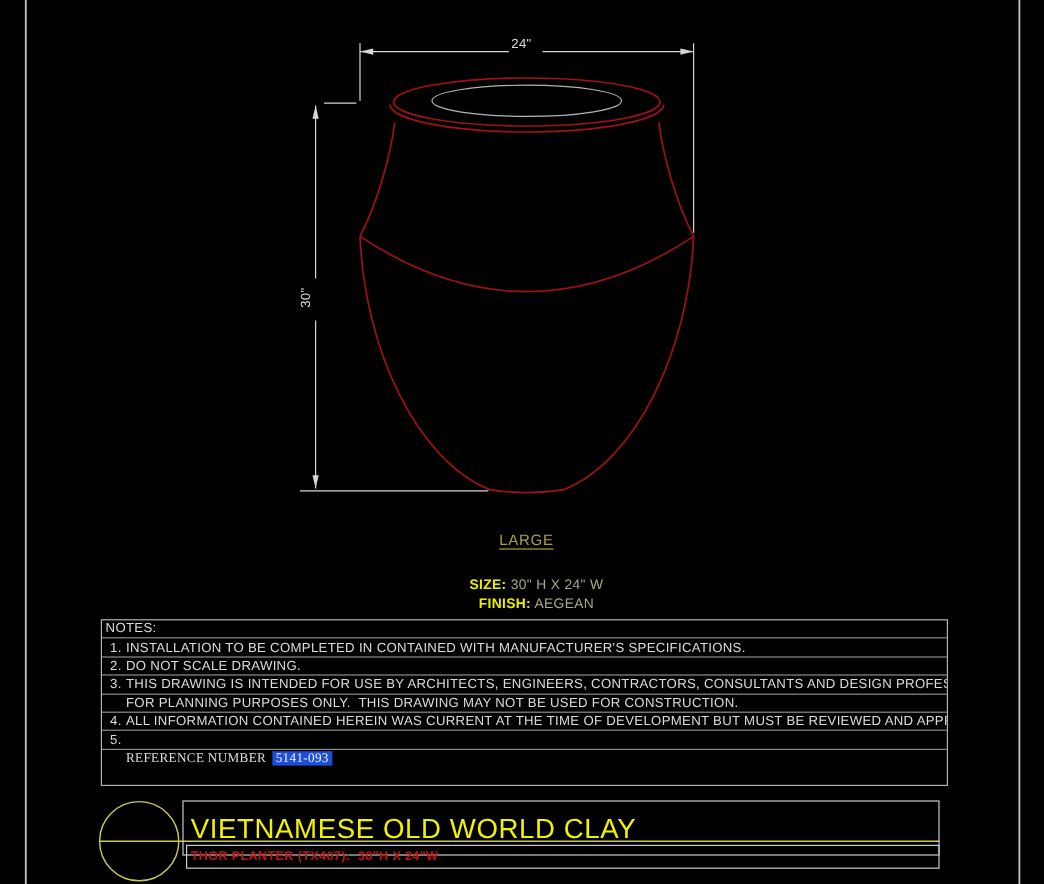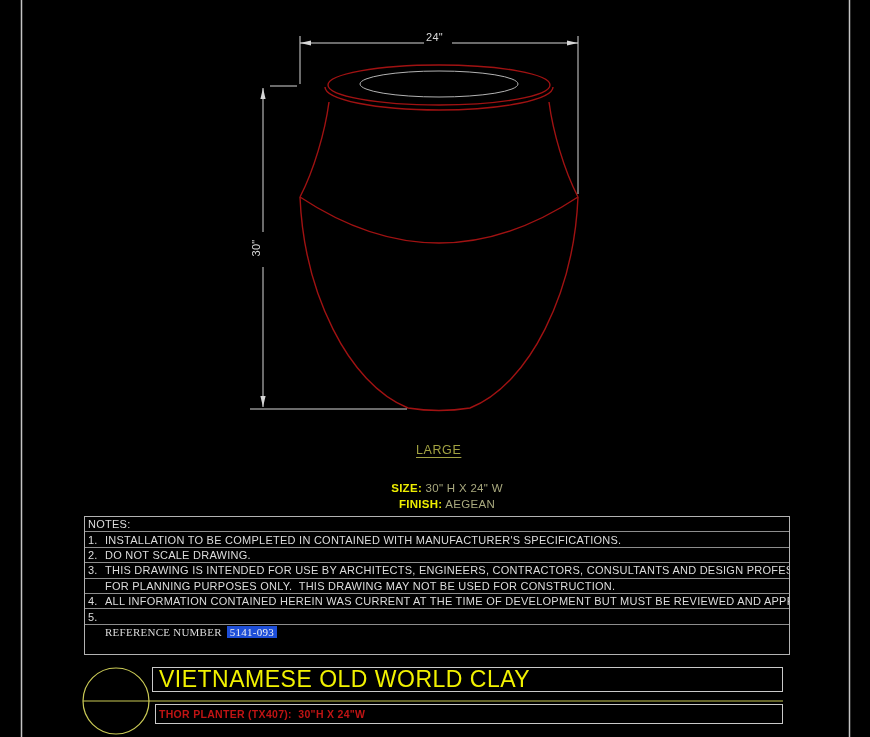--- a/index.html
+++ b/index.html
@@ -21,38 +21,38 @@
     color:#a2a242;font-size:12.5px;letter-spacing:0.6px;
     text-decoration:underline;text-underline-offset:3px;white-space:pre;
   }
   .spec-line{font-size:11.5px;letter-spacing:0.3px;white-space:pre;text-align:center;width:260px;}
   .spec-label{color:#eded00;font-weight:bold;}
   .spec-value{color:#a9a97e;}
   
   .notes-box{
     left:84px;top:516px;width:706px;height:139px;
     border:1px solid #b2b2b2;box-sizing:border-box;
-    display:flex;flex-direction:column;
+    display:flex;flex-direction:column;text-align:center;
   }
   .note-row{
     height:15.4px;box-sizing:border-box;border-bottom:1px solid #8d8d8d;
     display:flex;align-items:center;
     color:#dcdcdc;font-size:11px;letter-spacing:0.25px;white-space:pre;
     overflow:hidden;flex:0 0 auto;
   }
   .note-row:last-child{border-bottom:none;font-family:Liberation Serif, serif;}
   .note-num{display:inline-block;width:17px;padding-left:3px;flex:0 0 auto;}
   .note-indent{display:inline-block;width:17px;padding-left:3px;flex:0 0 auto;}
   .note-text{white-space:pre;}
   .ref-highlight{
     background:#1d4ed8;color:#f0f0f0;padding:0 3px;margin-left:5px;
   }
   
   .title-box{
-    left:152px;top:667px;width:631px;height:25px;
+    left:152px;top:667px;width:631px;height:46px;
     border:1px solid #c9c9c9;box-sizing:border-box;
     display:flex;align-items:center;
   }
   .title-text{
     color:#f2f200;font-size:23px;letter-spacing:0.5px;white-space:pre;
     padding-left:6px;
   }
   .detail-box{
     left:155px;top:704px;width:628px;height:20px;
     border:1px solid #c9c9c9;box-sizing:border-box;

